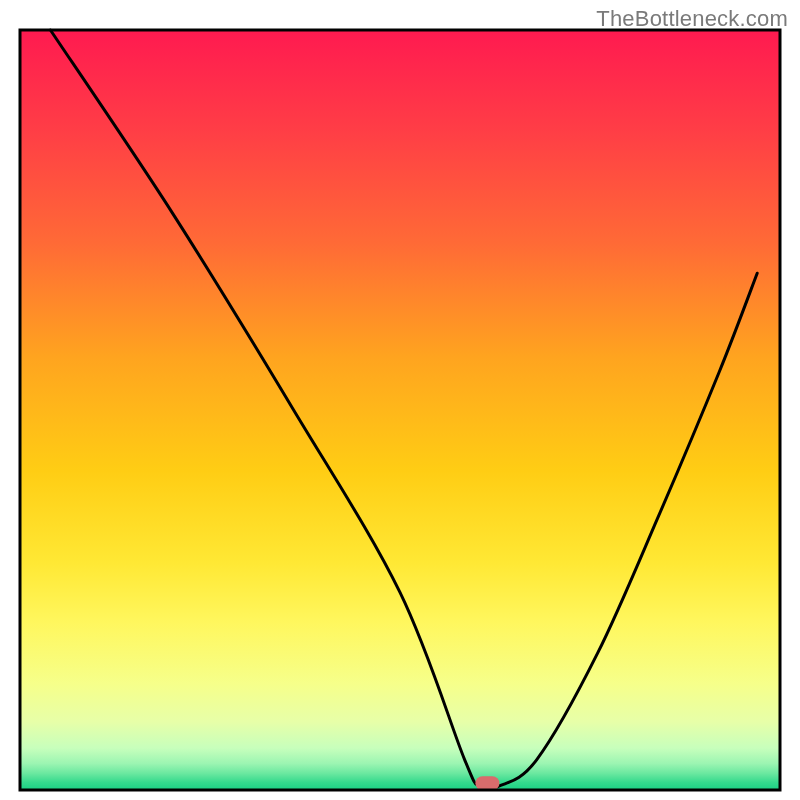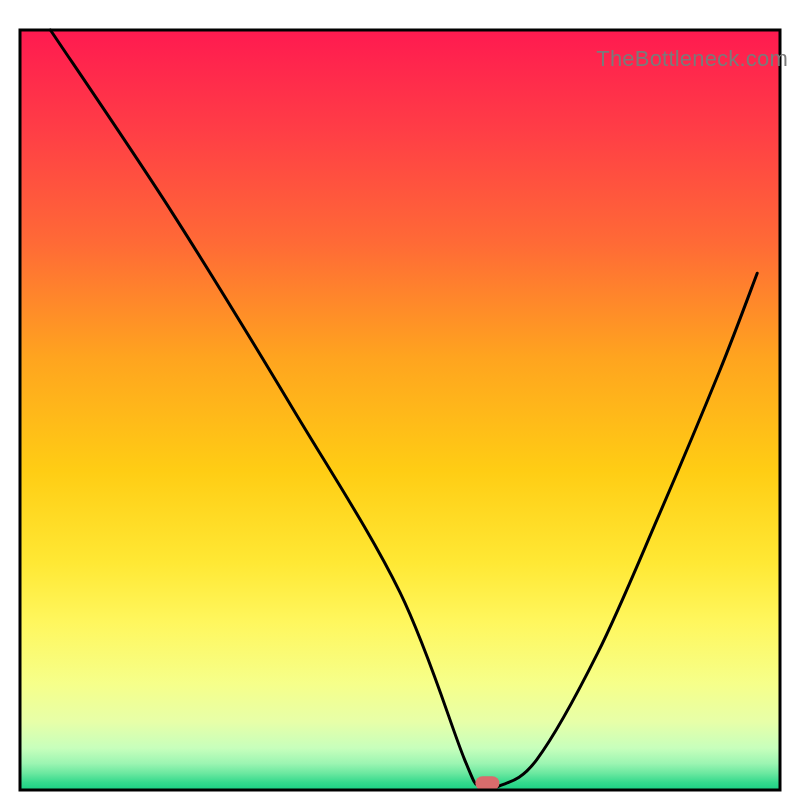--- a/index.html
+++ b/index.html
@@ -17,21 +17,20 @@
   }
   .watermark {
     position: absolute;
     top: 6px;
     right: 12px;
     color: #7a7a7a;
     font-size: 22px;
     font-weight: 500;
     letter-spacing: 0.2px;
     user-select: none;
-    margin-top: 40px;
   }
   svg {
     display: block;
   }
 </style>
 </head>
 <body>
 
 <div class="container">
   <div class="watermark">TheBottleneck.com</div>

